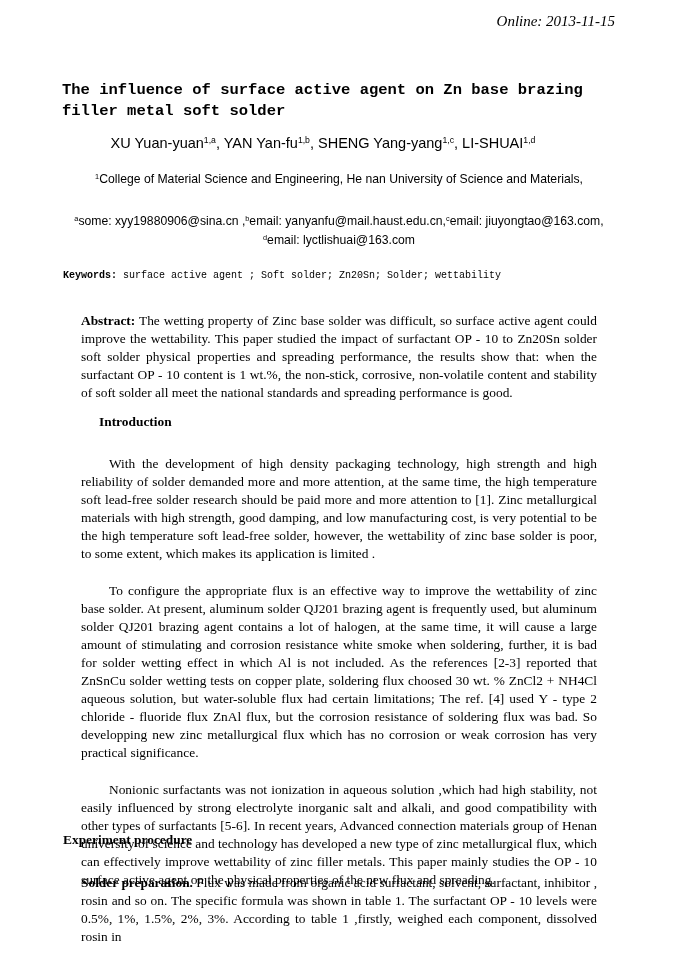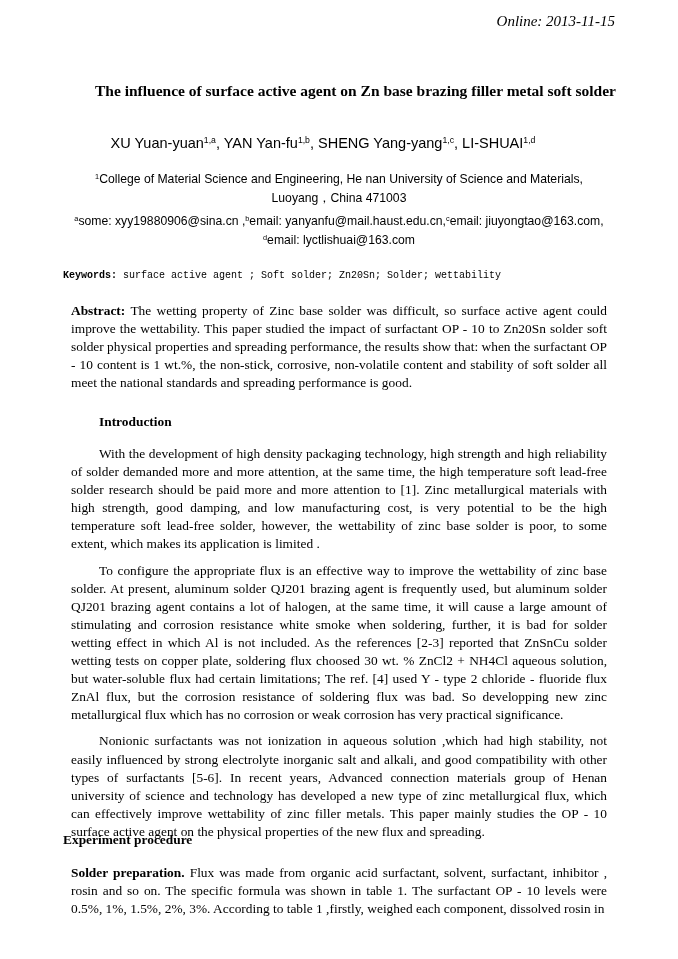--- a/index.html
+++ b/index.html
@@ -1,29 +1,29 @@
 <!DOCTYPE html>
 <html><head>
 <meta charset="utf-8">
 <style>
   html, body { margin: 0; padding: 0; background: #ffffff; }
   body { width: 678px; height: 959px; position: relative; overflow: hidden; color: #000; }
   .page { position: absolute; left: 0; top: 0; width: 678px; height: 959px; }
   .hdr-left { position: absolute; left: 62px; top: 14px; font-family: "Liberation Serif", serif; font-style: italic; font-size: 11px; line-height: 10.6px; }
   .hdr-left div { white-space: nowrap; }
   .hdr-right { position: absolute; right: 63px; top: 16px; font-family: "Liberation Serif", serif; font-style: italic; font-size: 15px; line-height: 11px; white-space: nowrap; }
-  .title { position: absolute; left: 62px; width: 554px; top: 80px; text-align: right; font-family: Liberation Serif, serif; font-weight: bold; font-size: 15.5px; line-height: 21px; }
+  .title { position: absolute; left: 62px; width: 554px; top: 80px; text-align: left; font-family: Liberation Mono, monospace; font-weight: bold; font-size: 15.5px; line-height: 21px; }
   .authors { position: absolute; left: 46px; width: 554px; top: 134px; text-align: center; font-family: "Liberation Sans", sans-serif; font-size: 14.5px; line-height: 18px; white-space: nowrap; }
   .authors sup, .affil sup, .emails sup { font-size: 60%; vertical-align: 0.55em; line-height: 0; }
   .affil { position: absolute; left: 62px; width: 554px; top: 170px; text-align: center; font-family: "Liberation Sans", sans-serif; font-size: 12.2px; line-height: 19px; }
   .emails { position: absolute; left: 62px; width: 554px; top: 212px; text-align: center; font-family: "Liberation Sans", sans-serif; font-size: 12.2px; line-height: 19px; }
   .keywords { position: absolute; left: 63px; width: 554px; top: 268px; font-family: Liberation Mono, monospace; font-size: 10px; line-height: 16px; white-space: nowrap; }
   .keywords b { font-weight: bold; }
   .serif-block { position: absolute; left: 63px; width: 552px; font-family: "Liberation Serif", serif; font-size: 13.4px; line-height: 18.1px; text-align: justify; }
-  .serif-block p { margin: 8px; font-family: Liberation Serif, serif; }
+  .serif-block p { margin: 18px; font-family: Liberation Serif, serif; }
   .serif-block p.indent { text-indent: 28px; }
   .abstract { top: 294px; }
   .abstract b { font-weight: bold; }
   .sec-head { position: absolute; left: 63px; font-family: "Liberation Serif", serif; font-weight: bold; font-size: 13.4px; line-height: 16px; white-space: nowrap; }
   .intro-head { top: 414px; margin-left: 36px; }
   .intro { top: 437px; }
   .exp-head { top: 832px; }
   .exp { top: 856px; }
   .exp b { font-weight: bold; }
 </style>
@@ -38,21 +38,20 @@
 
   <div class="authors">
     <span>XU Yuan-yuan</span><sup>1,a</sup><span>, </span>
     <span>YAN Yan-fu</span><sup>1,b</sup><span>, </span>
     <span>SHENG Yang-yang</span><sup>1,c</sup><span>, </span>
     <span>LI-SHUAI</span><sup>1,d</sup>
   </div>
 
   <div class="affil">
     <div><sup>1</sup><span>College of Material Science and Engineering, He nan University of Science and Materials,</span></div>
-    <div>Luoyang，China 471003</div>
   </div>
 
   <div class="emails">
     <div>
       <sup>a</sup><span>some: xyy19880906@sina.cn ,</span><sup>b</sup><span>email: yanyanfu@mail.haust.edu.cn,</span><sup>c</sup><span>email: jiuyongtao@163.com,</span>
     </div>
     <div>
       <sup>d</sup><span>email: lyctlishuai@163.com</span>
     </div>
   </div>

